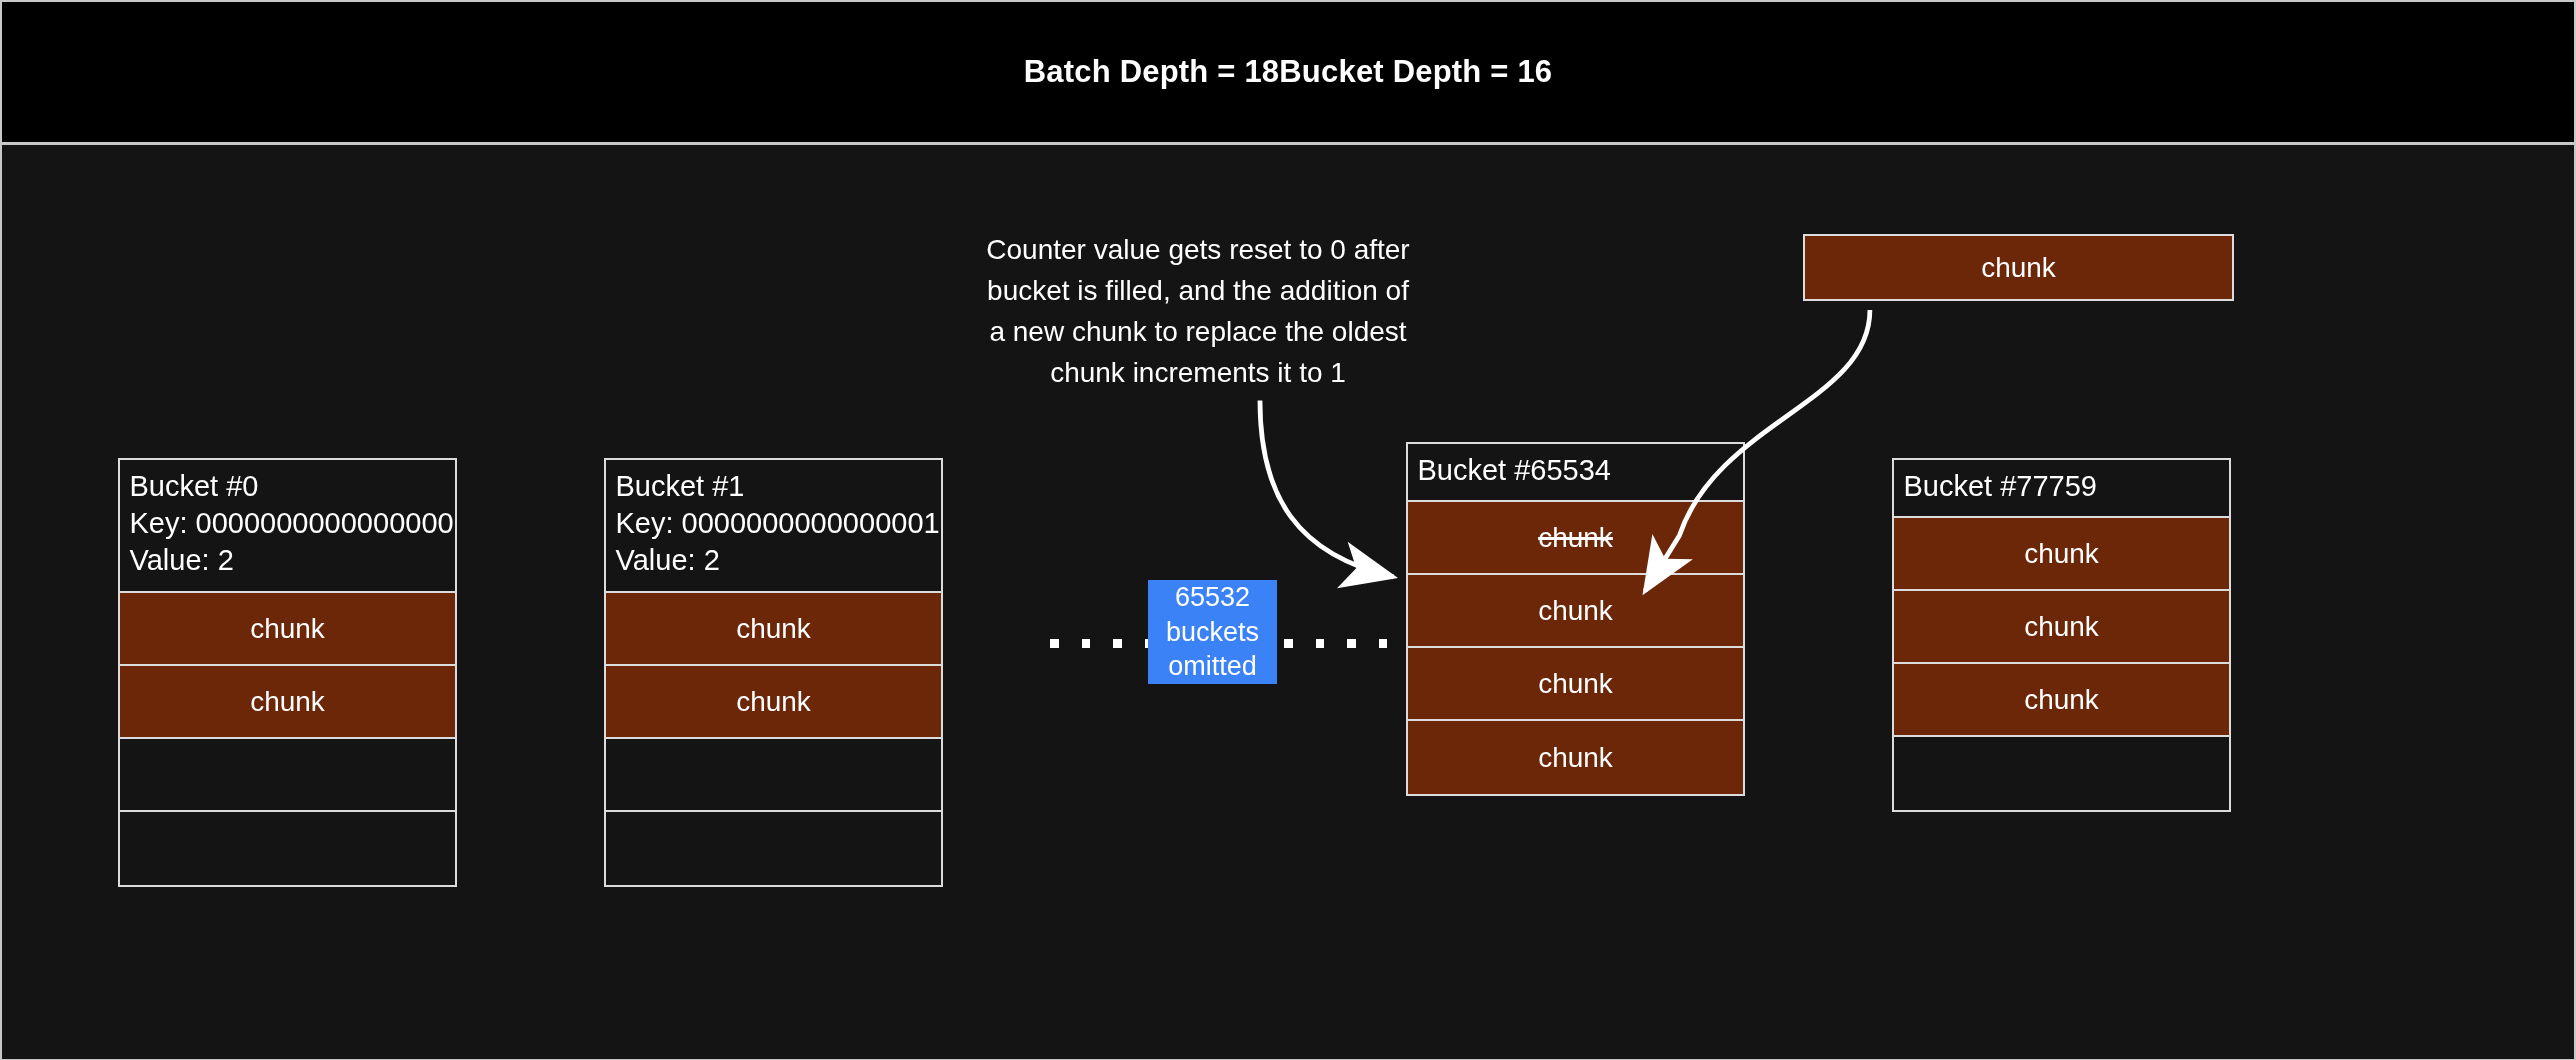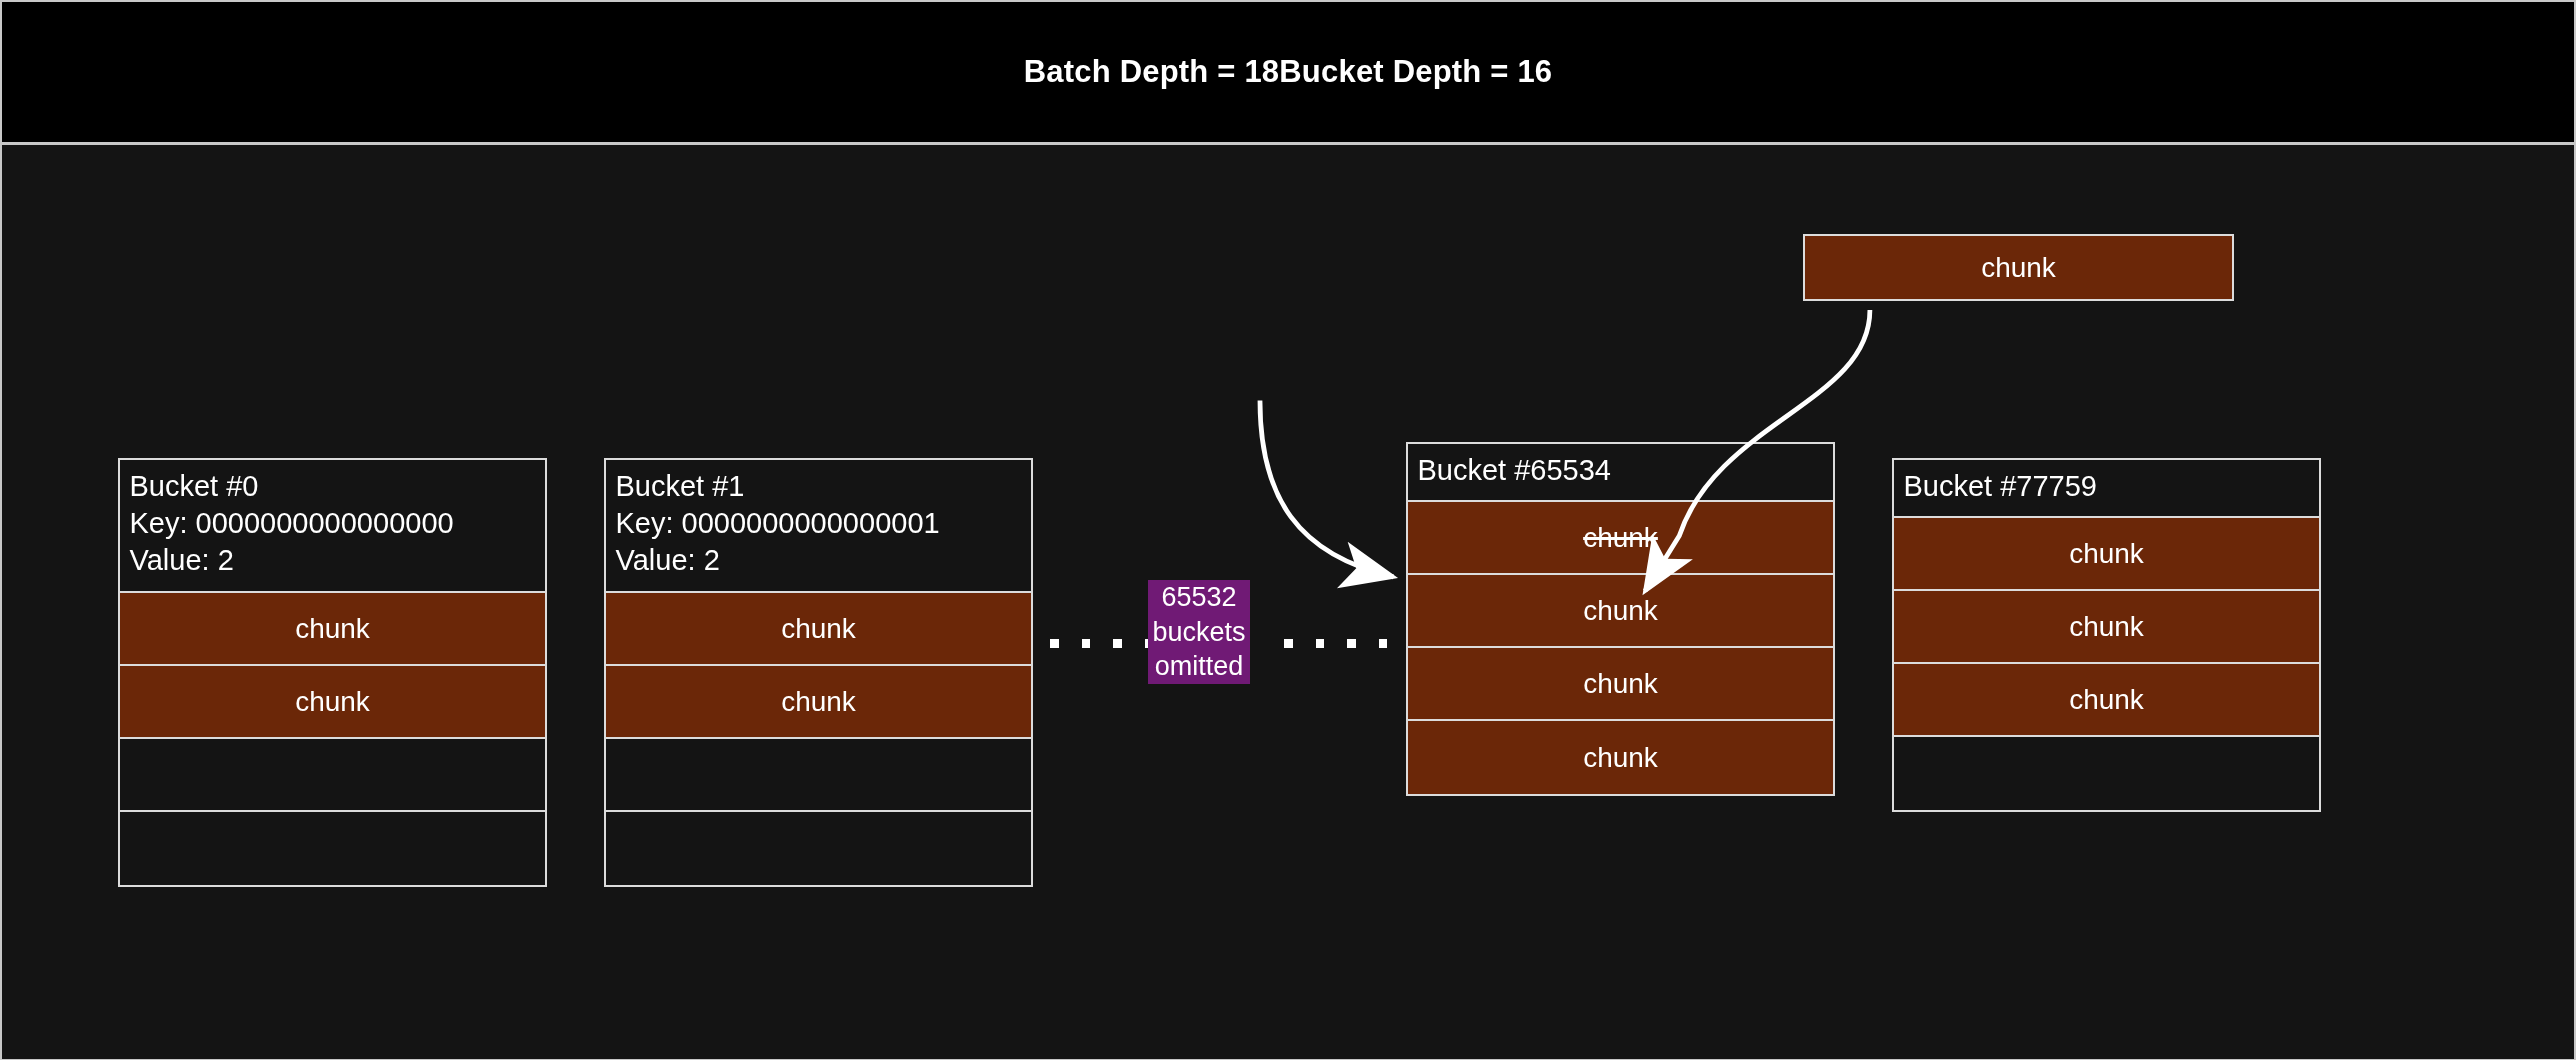--- a/index.html
+++ b/index.html
@@ -35,21 +35,21 @@
     color: #ffffff;
     font-size: 31px;
     font-weight: bold;
     line-height: 1.22;
     letter-spacing: 0.2px;
   }
 
   
   .bucket {
     position: absolute;
-    width: 429px;
+    width: 339px;
     border: 2.9px solid #dcdcdc;
     box-sizing: border-box;
     background: #141414;
   }
   .bucket-head {
     padding: 7.6px 7.6px 11.4px 9.5px;
     color: #ffffff;
     font-size: 29px;
     line-height: 1.29;
     white-space: nowrap;
@@ -99,22 +99,22 @@
     font-size: 28px;
     line-height: 1.47;
   }
   #annotation .aline { display: block; white-space: nowrap; }
 
   
   #omitted {
     position: absolute;
     left: 1146px;
     top: 578px;
-    width: 102px;
-    background: #701a75;
+    width: 129px;
+    background: #3b82f6;
     text-align: center;
     color: #ffffff;
     font-size: 27px;
     line-height: 1.28;
     z-index: 4;
   }
   #omitted span { display: block; }
   .dots {
     position: absolute;
     top: 637px;
@@ -144,20 +144,26 @@
 </head>
 <body>
 
 <div id="page">
 
   <div id="header">
     <div class="hline">Batch Depth = 18</div>
     <div class="hline">Bucket Depth = 16</div>
   </div>
 
+  <div id="annotation">
+    <span class="aline">Counter value gets reset to 0 after</span>
+    <span class="aline">bucket is filled, and the addition of</span>
+    <span class="aline">a new chunk to replace the oldest</span>
+    <span class="aline">chunk increments it to 1</span>
+  </div>
 
   <div id="chunk-box">
     <span>chunk</span>
   </div>
 
   <div class="bucket" id="bucket-0" style="left:116px; top:456px;">
     <div class="bucket-head">
       <span class="kline">Bucket #0</span>
       <span class="kline">Key: 0000000000000000</span>
       <span class="kline">Value: 2</span>

